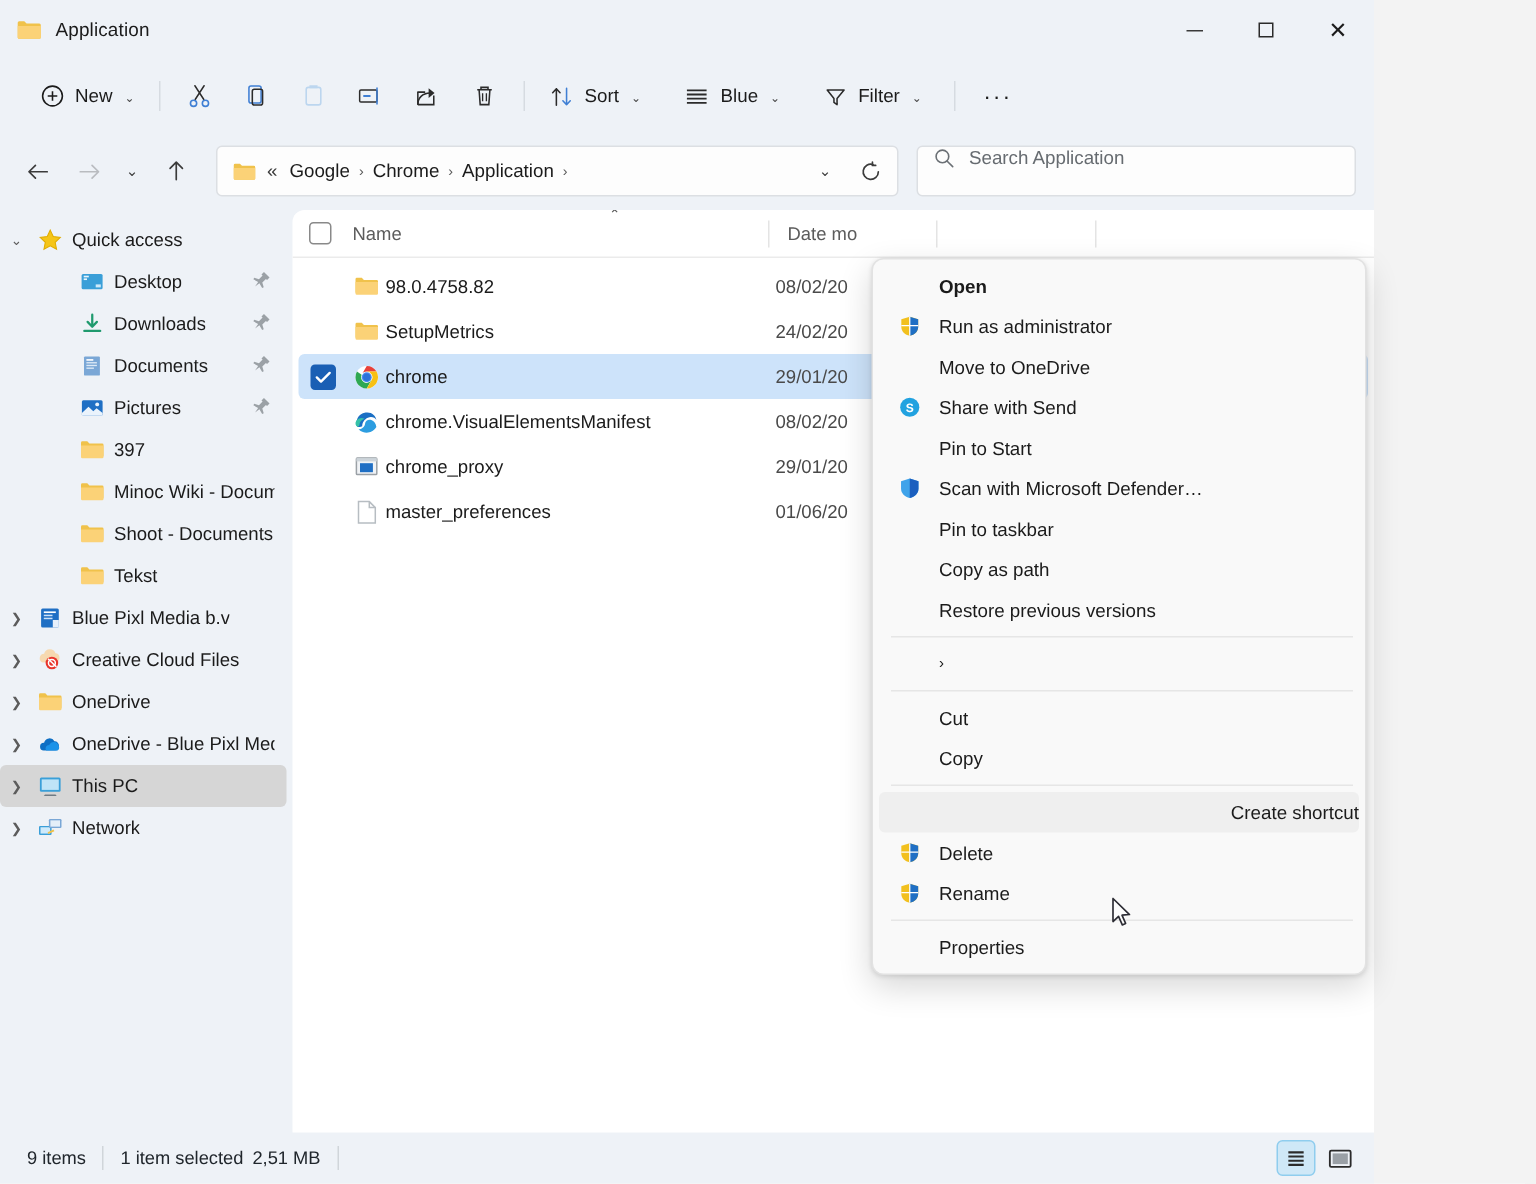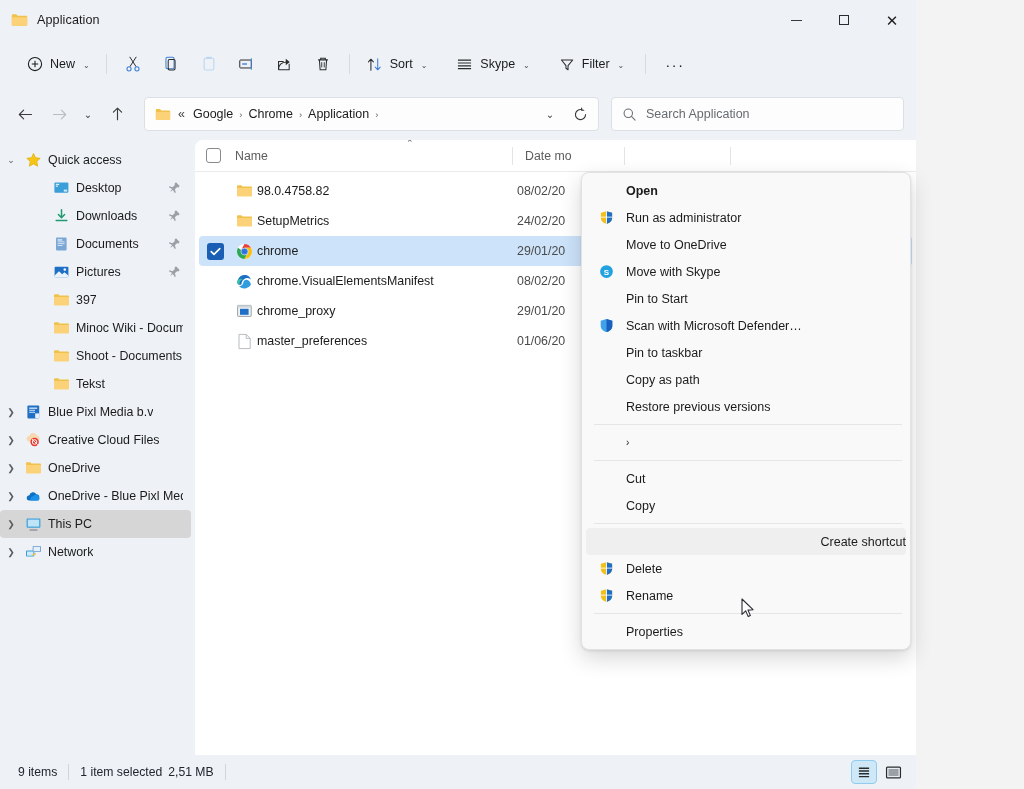--- a/index.html
+++ b/index.html
@@ -86,21 +86,21 @@
   .crumb-sep { color: #5b5b5b; font-size: 9.5px; padding: 0 1px; }
   .crumb-ell { color: #3b3b3b; font-size: 12.5px; padding: 0 3px 0 2px; }
   .addr-right { display: flex; align-items: center; gap: 2px; }
   .addr-ibtn {
     width: 28px; height: 28px; border-radius: 4px;
     display: flex; align-items: center; justify-content: center; color: #3b3b3b;
   }
   .searchbox {
     flex: 1; height: 34px; margin-left: 12px;
     background: #fdfdfd; border: 1px solid #dcdfe3; border-radius: 4px;
-    display: flex; align-items: center; padding: 0 10px; gap: 9px;
+    display: flex; align-items: flex-start; padding: 0 10px; gap: 9px;
   }
   .searchbox input {
     border: 0; outline: 0; background: transparent;
     font-family: "Liberation Sans", sans-serif; font-size: 12.5px;
     color: #1b1b1b; flex: 1;
   }
   .searchbox input::placeholder { color: #666b70; }
 
   
   .bodyrow { flex: 1; display: flex; min-height: 0; background: #eef2f7; }
@@ -315,21 +315,21 @@
         <path d="M12.4 3v11.6M12.4 14.6 9.8 11.8M12.4 14.6 15 11.8" fill="none" stroke="#3f7fd4" stroke-width="1.1" stroke-linecap="round"></path>
       </svg>
       <span>Sort</span>
       <span class="chev">⌄</span>
     </div>
 
     <div class="cbtn" style="margin-left:11px">
       <svg width="17" height="15" viewBox="0 0 18 16">
         <path d="M2 3.4h14M2 6.4h14M2 9.4h14M2 12.4h14" stroke="#2b2b2b" stroke-width="1.25"></path>
       </svg>
-      <span>Skype</span>
+      <span>Blue</span>
       <span class="chev">⌄</span>
     </div>
 
     <div class="cbtn" style="margin-left:11px">
       <svg width="16" height="15" viewBox="0 0 17 16">
         <path d="M2.6 3.2h12L9.6 9.2v4.4L7.4 12V9.2z" fill="none" stroke="#2b2b2b" stroke-width="1.1" stroke-linejoin="round"></path>
       </svg>
       <span>Filter</span>
       <span class="chev">⌄</span>
     </div>
@@ -735,21 +735,21 @@
         <span class="mi-ico"></span>
         <span class="mi-label">Move to OneDrive</span>
       </div>
       <div class="mi">
         <span class="mi-ico">
           <svg width="15" height="15" viewBox="0 0 16 16">
             <circle cx="8" cy="8" r="6.8" fill="#22a2e0"></circle>
             <text x="8" y="11.4" font-size="8.6" font-family="Liberation Sans, sans-serif" font-weight="bold" fill="#fff" text-anchor="middle">S</text>
           </svg>
         </span>
-        <span class="mi-label">Move with Skype</span>
+        <span class="mi-label">Share with Send</span>
       </div>
       <div class="mi">
         <span class="mi-ico"></span>
         <span class="mi-label">Pin to Start</span>
       </div>
       <div class="mi">
         <span class="mi-ico">
           <svg width="15" height="15" viewBox="0 0 16 16">
             <path d="M8 1.1 14.2 3v5.2c0 3.5-2.6 5.9-6.2 6.7C4.4 14.1 1.8 11.7 1.8 8.2V3z" fill="#3fa3ea"></path>
             <path d="M8 1.1 14.2 3v5.2c0 3.5-2.6 5.9-6.2 6.7z" fill="#1b5fbf"></path>

